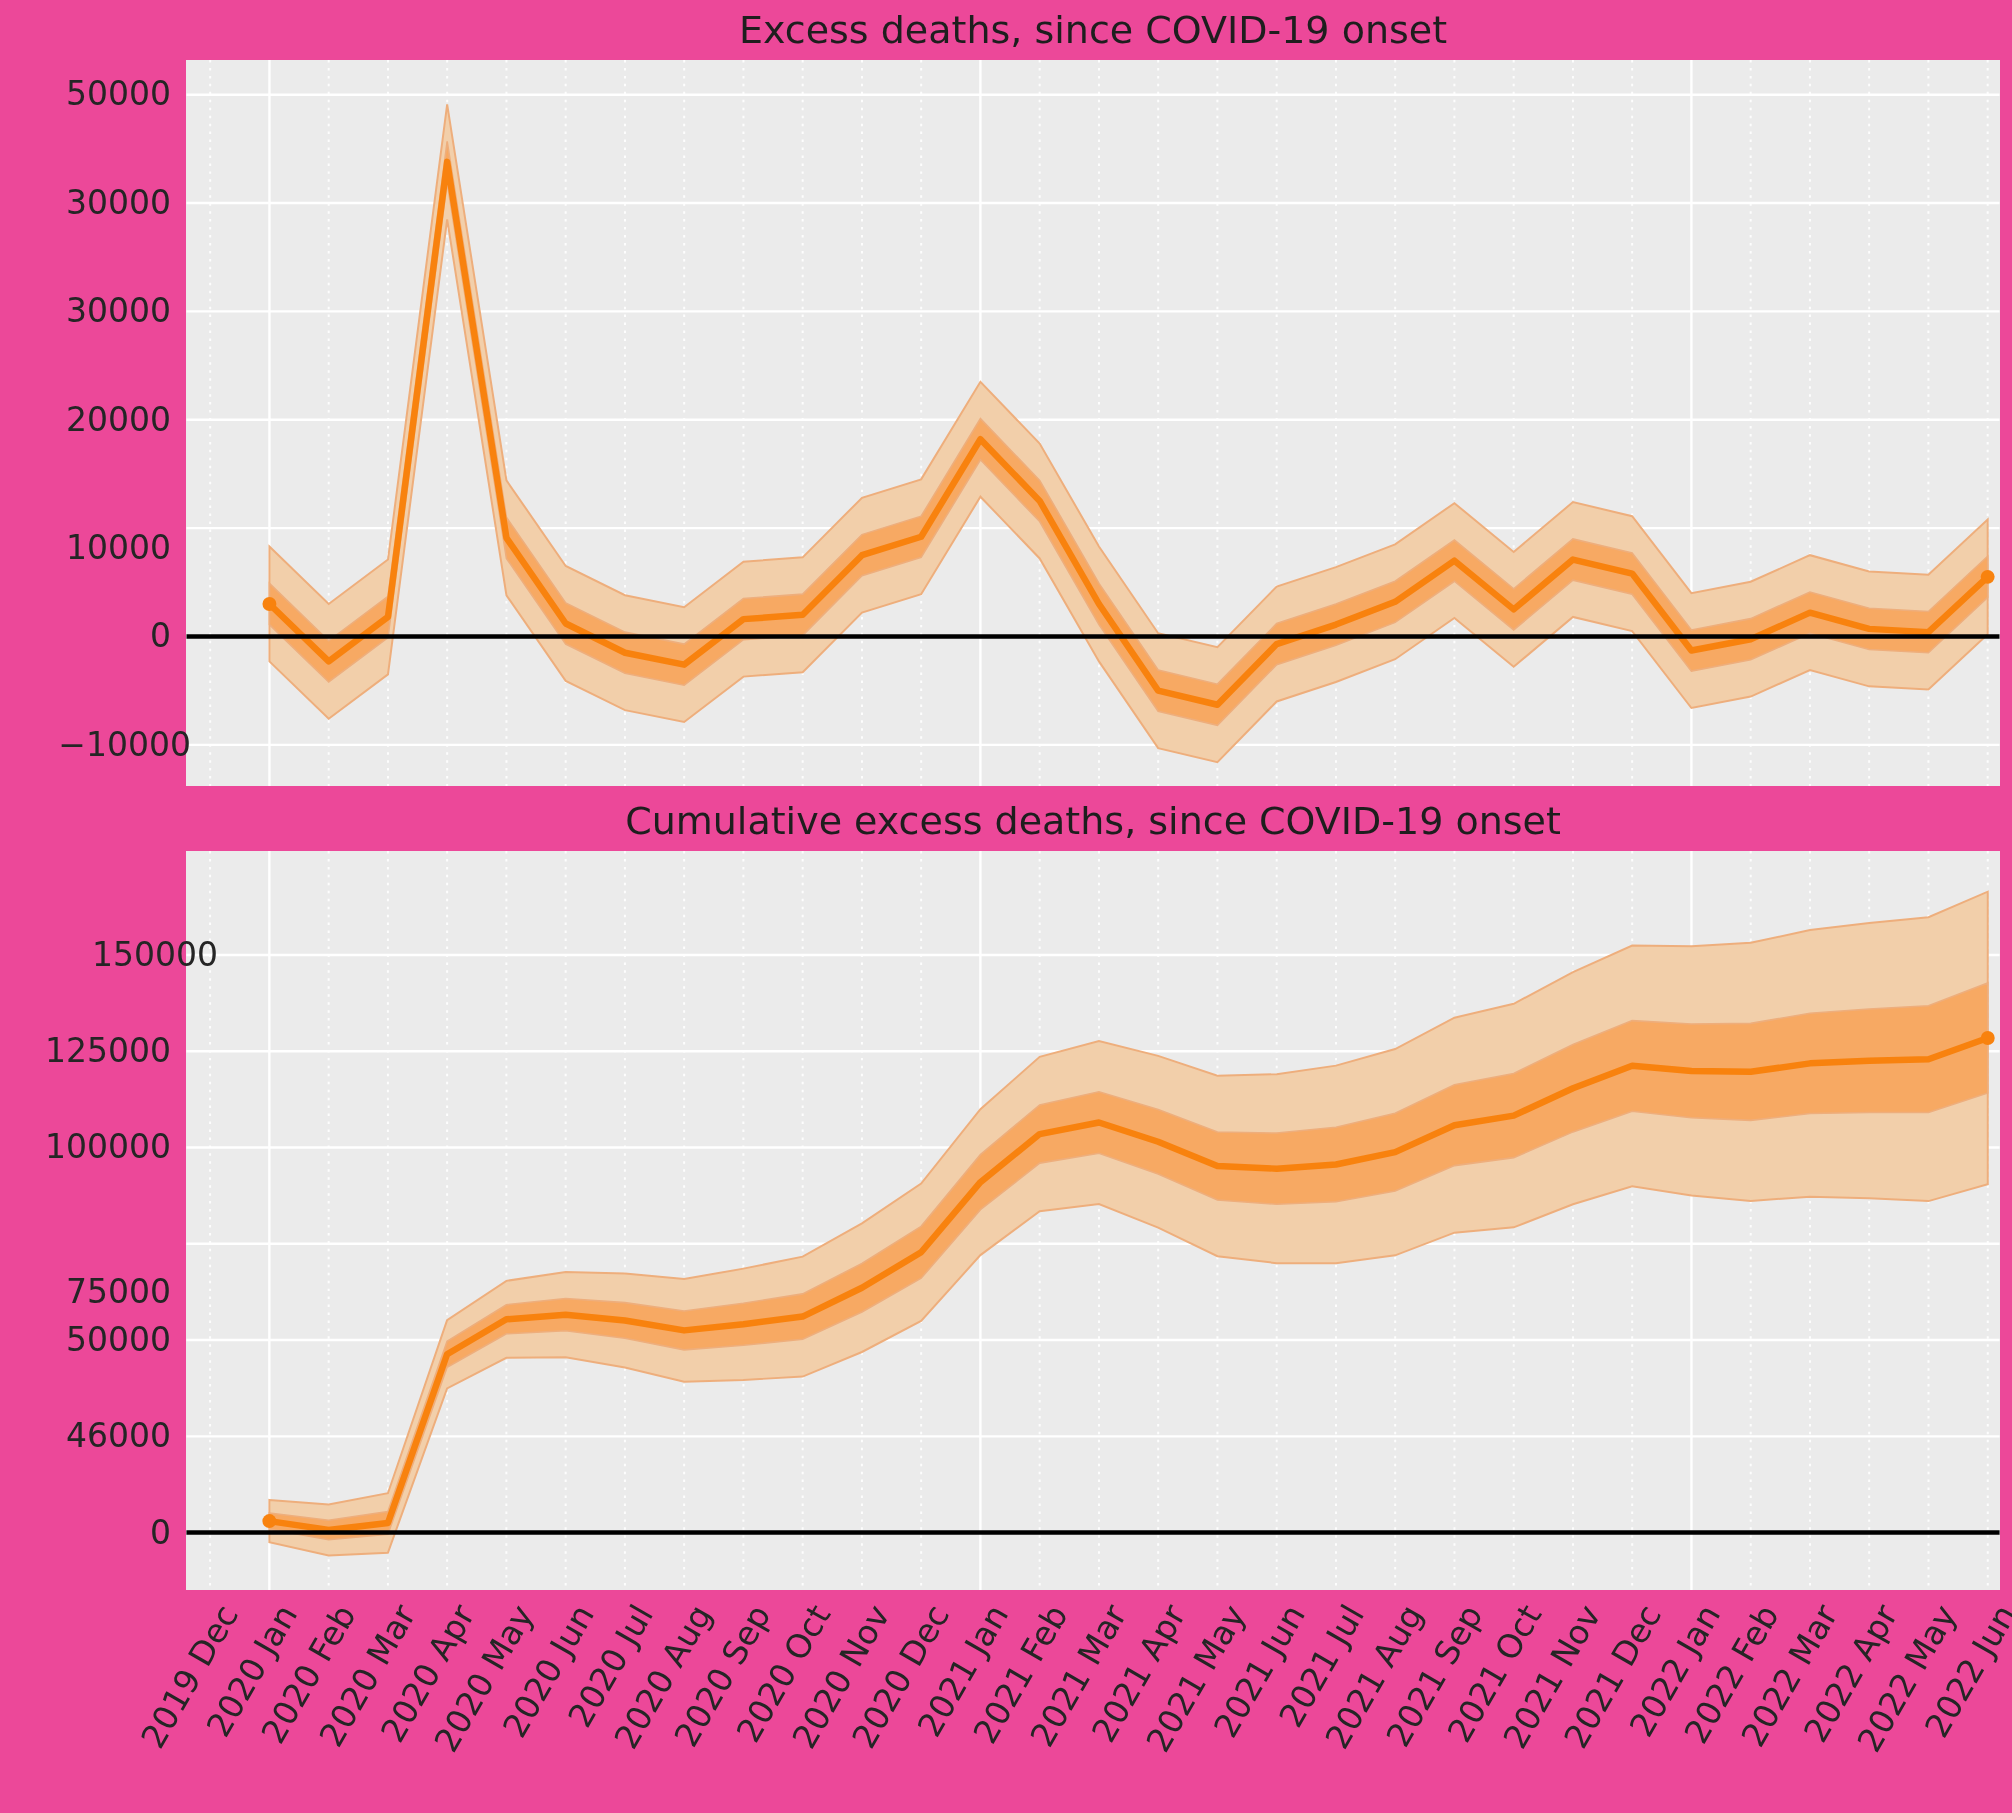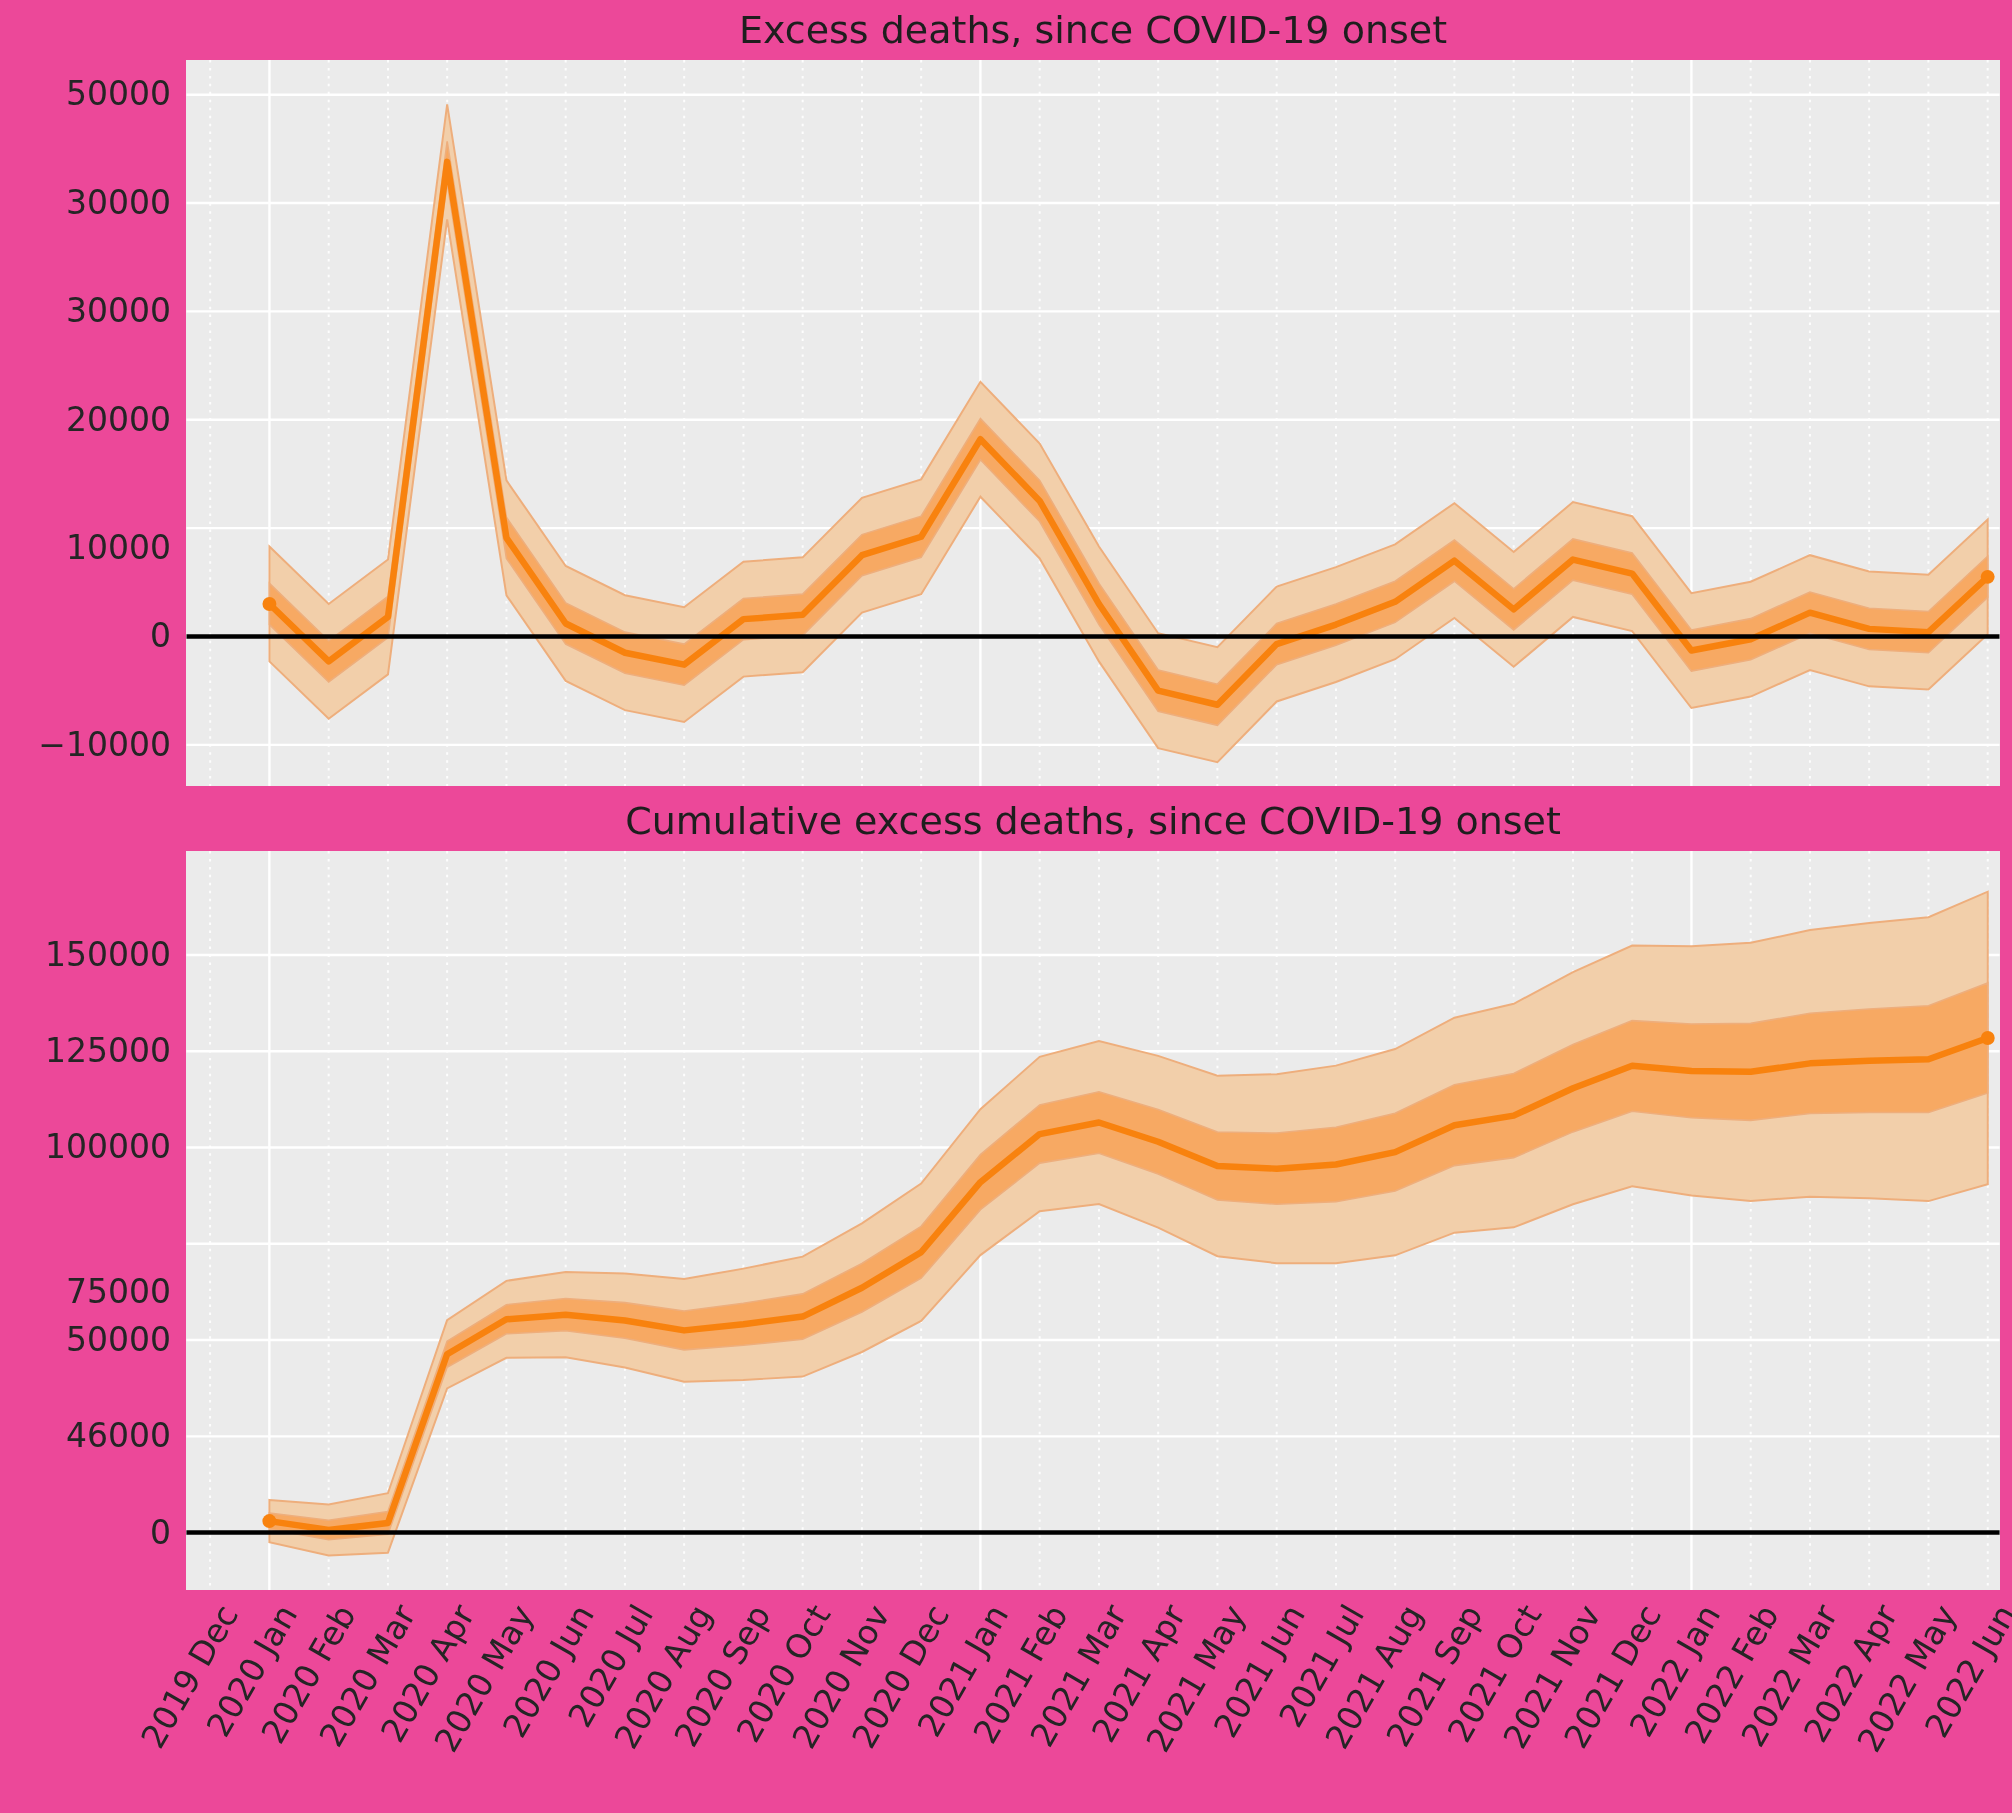--- a/index.html
+++ b/index.html
@@ -94,21 +94,21 @@
           <circle cx="1811.1" cy="519.7" r="7" fill="#f8820e"></circle>
           <line x1="0" y1="579.6" x2="1823" y2="579.6" stroke="#000000" stroke-width="4.5"></line>
         </svg>
     </div>
   <div class="ytick" style="top: 94px; color: rgb(37, 37, 37);">50000</div>
       <div class="ytick" style="top: 203px; color: rgb(37, 37, 37);">30000</div>
       <div class="ytick" style="top: 311px; color: rgb(37, 37, 37);">30000</div>
       <div class="ytick" style="top: 420px; color: rgb(37, 37, 37);">20000</div>
       <div class="ytick" style="top: 548px; color: rgb(37, 37, 37);">10000</div>
       <div class="ytick" style="top: 636px; color: rgb(37, 37, 37);">0</div>
-      <div class="ytick" style="top: 745px; color: rgb(37, 37, 37);">−10000</div>
+      <div class="ytick" style="top: 745px; color: rgb(37, 37, 37); padding-left: 20px;">−10000</div>
     </section>
 
   <section>
     <div class="plot-title" style="left: 186px; width: 1814px; top: 799px;">Cumulative excess deaths, since COVID-19 onset</div>
     <div class="plot-area" style="left: 186px; top: 851px; width: 1814px; height: 739px; background: rgb(235, 235, 235);">
       <svg xmlns="http://www.w3.org/2000/svg" width="1814" height="739" viewBox="0 0 1823 743">
           <line x1="23.8" y1="0" x2="23.8" y2="743" stroke="#ffffff" stroke-width="2" stroke-dasharray="2.5 5.5" opacity="0.9"></line>
           <line x1="83.4" y1="0" x2="83.4" y2="743" stroke="#ffffff" stroke-width="2.4"></line>
           <line x1="143.0" y1="0" x2="143.0" y2="743" stroke="#ffffff" stroke-width="2" stroke-dasharray="2.5 5.5" opacity="0.9"></line>
           <line x1="202.6" y1="0" x2="202.6" y2="743" stroke="#ffffff" stroke-width="2" stroke-dasharray="2.5 5.5" opacity="0.9"></line>
@@ -147,21 +147,21 @@
           <line x1="0" y1="588.5" x2="1823" y2="588.5" stroke="#ffffff" stroke-width="2.4"></line>
           <line x1="0" y1="685.3" x2="1823" y2="685.3" stroke="#ffffff" stroke-width="2.4"></line>
           <polygon points="83.4,652.4 143.0,657.0 202.6,645.7 262.1,471.7 321.7,432.2 381.3,423.2 440.9,424.7 500.4,430.4 560.0,419.9 619.6,407.8 679.2,374.4 738.7,334.4 798.3,259.6 857.9,206.9 917.5,191.0 977.0,206.0 1036.6,226.0 1096.2,224.4 1155.8,215.8 1215.3,199.1 1274.9,167.6 1334.5,153.6 1394.1,121.8 1453.6,95.0 1513.2,95.7 1572.8,92.3 1632.4,79.5 1691.9,72.4 1751.5,66.6 1811.1,40.9 1811.1,335.0 1751.5,352.0 1691.9,349.2 1632.4,347.6 1572.8,351.8 1513.2,346.4 1453.6,337.1 1394.1,355.2 1334.5,378.4 1274.9,383.7 1215.3,406.5 1155.8,414.5 1096.2,414.4 1036.6,407.4 977.0,378.7 917.5,355.0 857.9,362.2 798.3,406.3 738.7,472.4 679.2,503.7 619.6,528.4 560.0,531.8 500.4,533.7 440.9,519.3 381.3,509.1 321.7,509.5 262.1,540.3 202.6,705.6 143.0,708.2 83.4,695.0" fill="#f2cfaa" stroke="#eeae7c" stroke-width="2"></polygon>
           <polygon points="83.4,665.6 143.0,672.8 202.6,664.2 262.1,493.0 321.7,456.2 381.3,449.9 440.9,454.1 500.4,462.5 560.0,454.7 619.6,445.3 679.2,414.7 738.7,377.4 798.3,305.3 857.9,255.3 917.5,242.1 977.0,259.8 1036.6,282.6 1096.2,283.6 1155.8,277.8 1215.3,263.7 1274.9,235.0 1334.5,223.7 1394.1,194.6 1453.6,170.5 1513.2,173.9 1572.8,173.3 1632.4,163.1 1691.9,158.8 1751.5,155.6 1811.1,132.7 1811.1,243.3 1751.5,262.9 1691.9,262.9 1632.4,263.9 1572.8,270.8 1513.2,268.2 1453.6,261.6 1394.1,282.4 1334.5,308.3 1274.9,316.3 1215.3,341.8 1155.8,352.6 1096.2,355.2 1036.6,350.9 977.0,324.8 917.5,303.9 857.9,313.8 798.3,360.6 738.7,429.5 679.2,463.5 619.6,490.9 560.0,497.0 500.4,501.6 440.9,489.9 381.3,482.4 321.7,485.4 262.1,519.1 202.6,687.0 143.0,692.4 83.4,681.8" fill="#f7a963" stroke="#eeae7c" stroke-width="1.6"></polygon>
           <polyline points="83.4,673.7 143.0,682.6 202.6,675.6 262.1,506.0 321.7,470.8 381.3,466.2 440.9,472.0 500.4,482.0 560.0,475.8 619.6,468.1 679.2,439.1 738.7,403.4 798.3,333.0 857.9,284.6 917.5,273.0 977.0,292.3 1036.6,316.7 1096.2,319.4 1155.8,315.2 1215.3,302.8 1274.9,275.7 1334.5,266.0 1394.1,238.5 1453.6,216.0 1513.2,221.1 1572.8,222.0 1632.4,213.5 1691.9,210.8 1751.5,209.3 1811.1,188.0" fill="none" stroke="#f8820e" stroke-width="6.5" stroke-linejoin="round" stroke-linecap="round"></polyline>
           <circle cx="83.4" cy="673.7" r="7" fill="#f8820e"></circle>
           <circle cx="1811.1" cy="188.0" r="7" fill="#f8820e"></circle>
           <line x1="0" y1="685.3" x2="1823" y2="685.3" stroke="#000000" stroke-width="4.5"></line>
         </svg>
     </div>
-  <div class="ytick" style="top: 955px; color: rgb(37, 37, 37);">150000</div>
+  <div class="ytick" style="top: 955px; color: rgb(37, 37, 37); padding-left: 47px;">150000</div>
       <div class="ytick" style="top: 1051px; color: rgb(37, 37, 37);">125000</div>
       <div class="ytick" style="top: 1147px; color: rgb(37, 37, 37);">100000</div>
       <div class="ytick" style="top: 1244px; color: rgb(37, 37, 37); margin-top: 48px;">75000</div>
       <div class="ytick" style="top: 1340px; color: rgb(37, 37, 37);">50000</div>
       <div class="ytick" style="top: 1436px; color: rgb(37, 37, 37);">46000</div>
       <div class="ytick" style="top: 1533px; color: rgb(37, 37, 37);">0</div>
       <div class="xtick" style="right: 1801px; top: 1598px; color: rgb(37, 37, 37);">2019 Dec</div>
       <div class="xtick" style="right: 1742px; top: 1598px; color: rgb(37, 37, 37);">2020 Jan</div>
       <div class="xtick" style="right: 1683px; top: 1598px; color: rgb(37, 37, 37);">2020 Feb</div>
       <div class="xtick" style="right: 1623px; top: 1598px; color: rgb(37, 37, 37);">2020 Mar</div>

